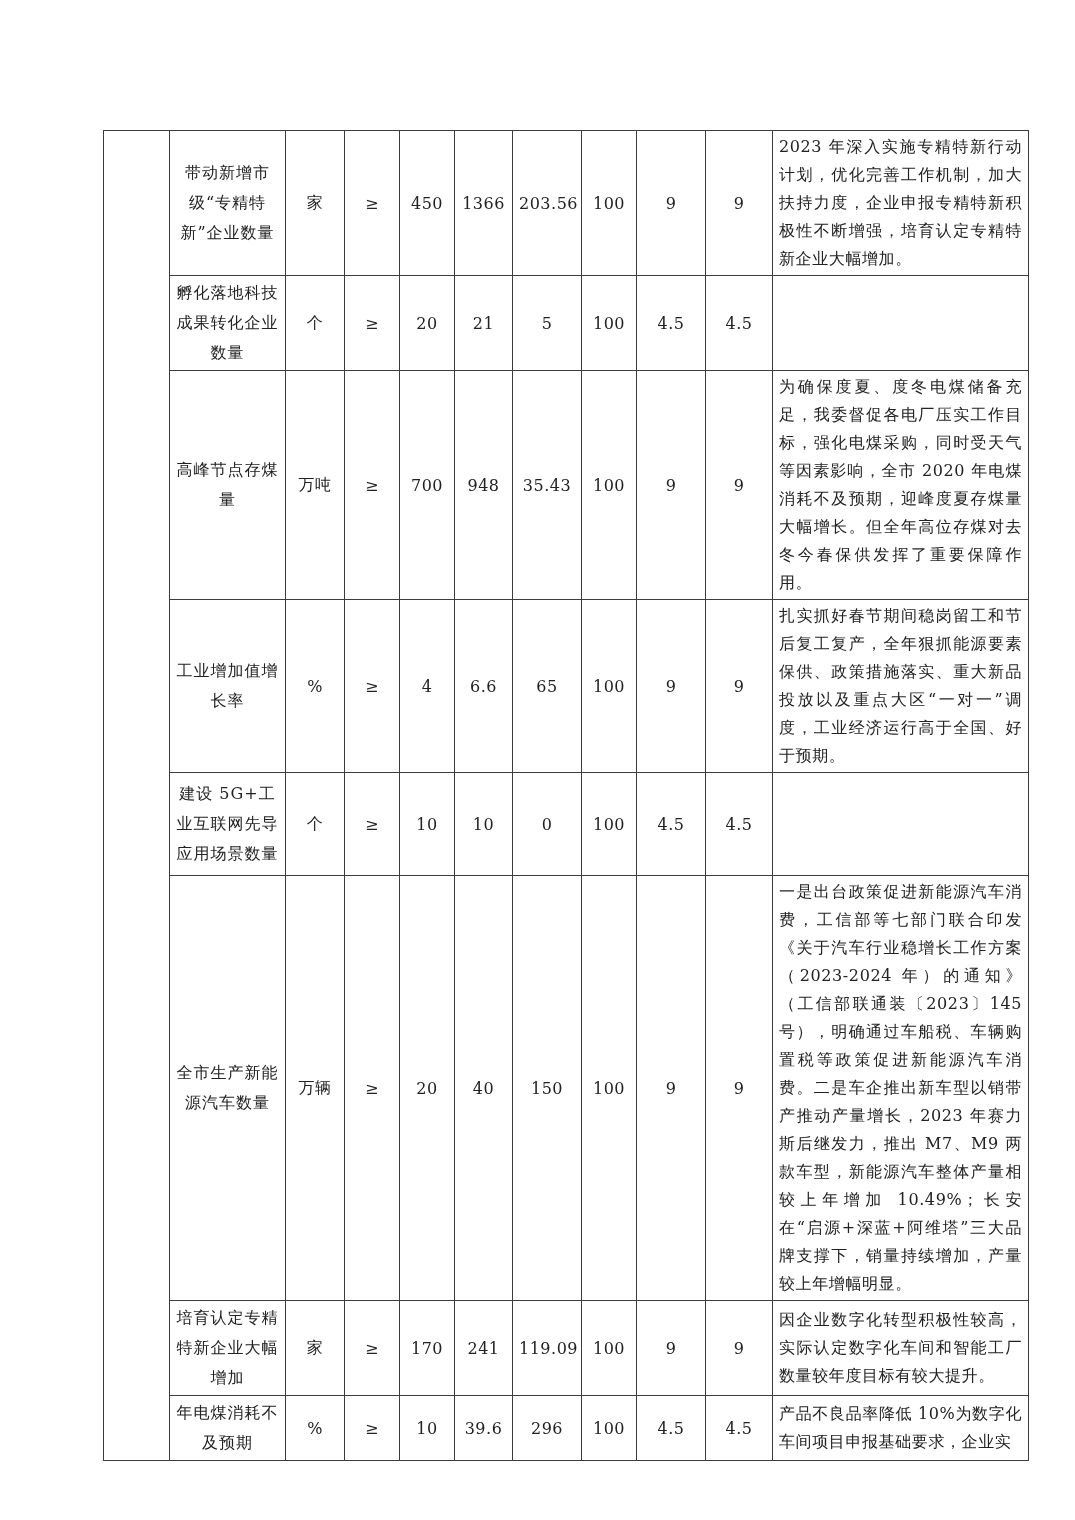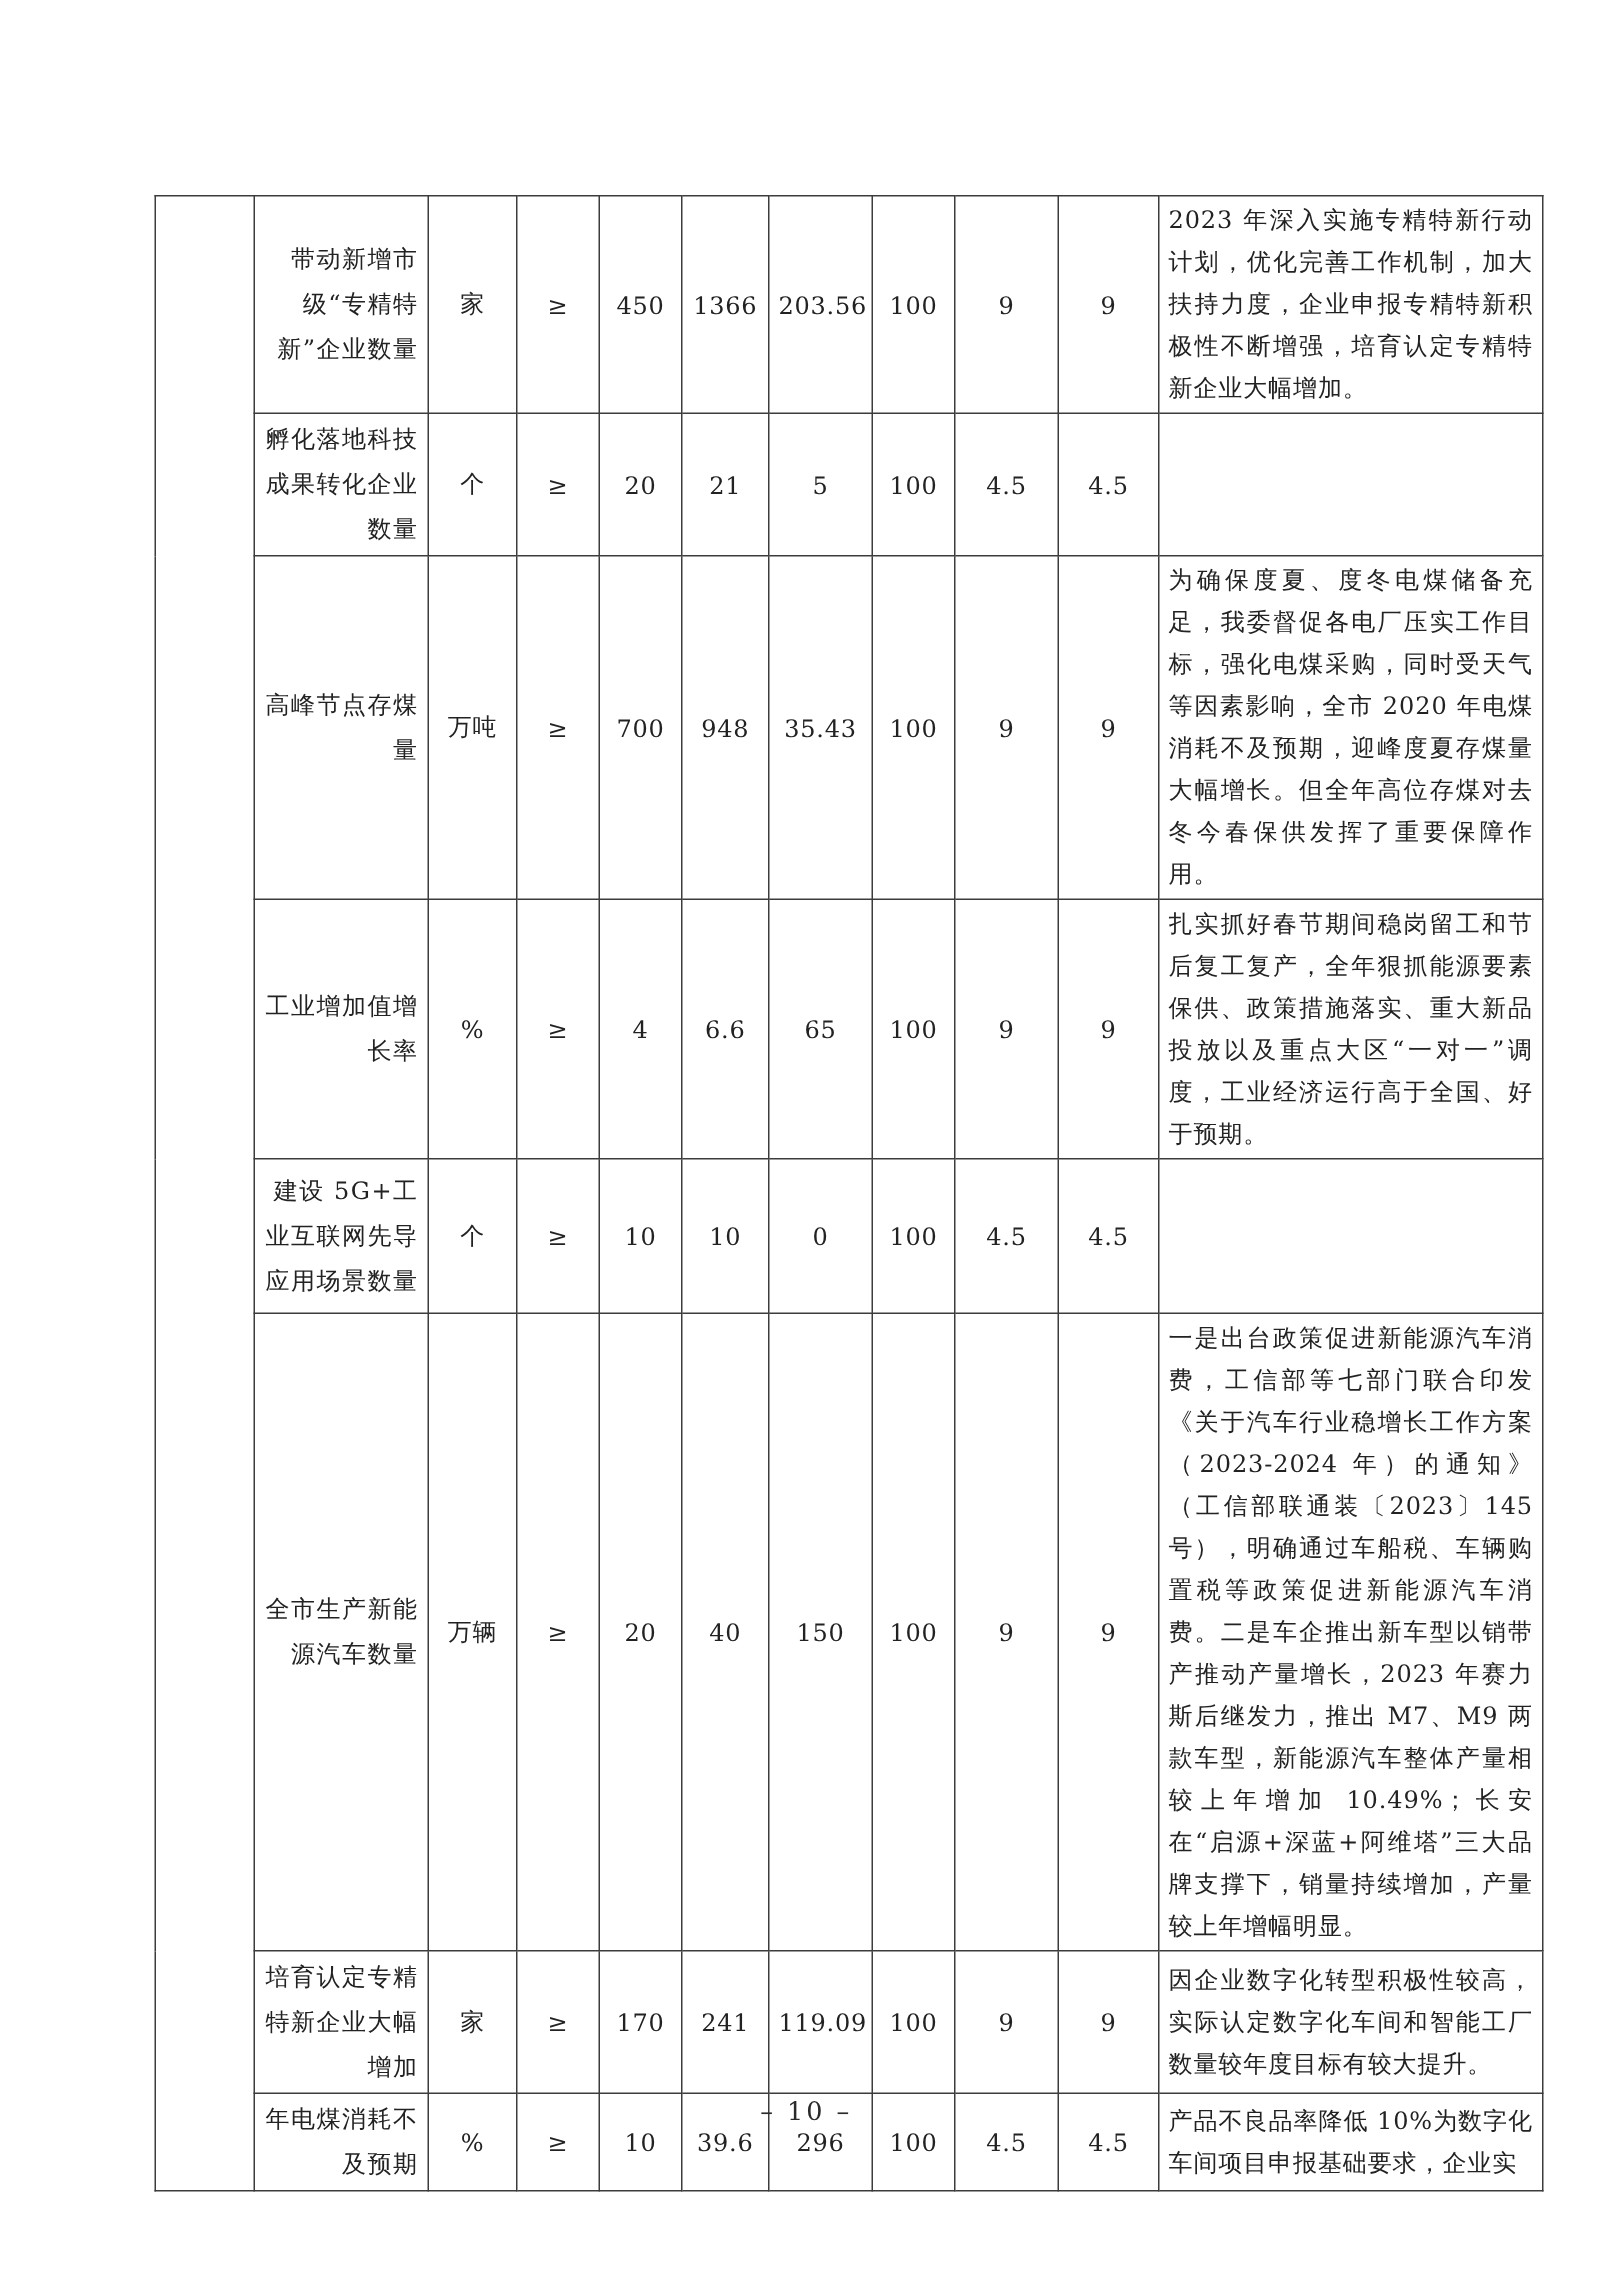--- a/index.html
+++ b/index.html
@@ -13,21 +13,21 @@
     position:absolute;left:103px;top:130px;width:925px;
     border-collapse:collapse;table-layout:fixed;
   }
   table.perf td{
     border:1px solid #3c3c3c;
     font-size:16px;vertical-align:middle;overflow:hidden;
     padding:2px 6px;
   }
   td.blank-col{border-top:none;border-bottom:none;}
   td.indicator{
-    text-align:right;line-height:30px;letter-spacing:1px;padding-left:10px;padding-right:6px;
+    text-align:center;line-height:30px;letter-spacing:1px;padding-left:10px;padding-right:6px;
   }
   td.num{text-align:center;letter-spacing:0.5px;}
   td.remark{
     font-size:15.5px;line-height:28px;text-align:justify;text-justify:inter-ideograph;
     letter-spacing:0.6px;padding-left:10px;padding-right:10px;margin-left:37px;
   }
   .page-number{
     position:absolute;top:1398px;left:0;width:1075px;
     text-align:center;font-size:17px;letter-spacing:2px;color:#2a2a2a;
   }
@@ -154,15 +154,14 @@
       <td class="num">296</td>
       <td class="num">100</td>
       <td class="num">4.5</td>
       <td class="num">4.5</td>
       <td class="remark">产品不良品率降低 10%为数字化车间项目申报基础要求，企业实</td>
     </tr>
 
   </tbody>
     </table>
 
-  <div class="page-number">– 10 –</div>
 
 </div>
 
 </body></html>

